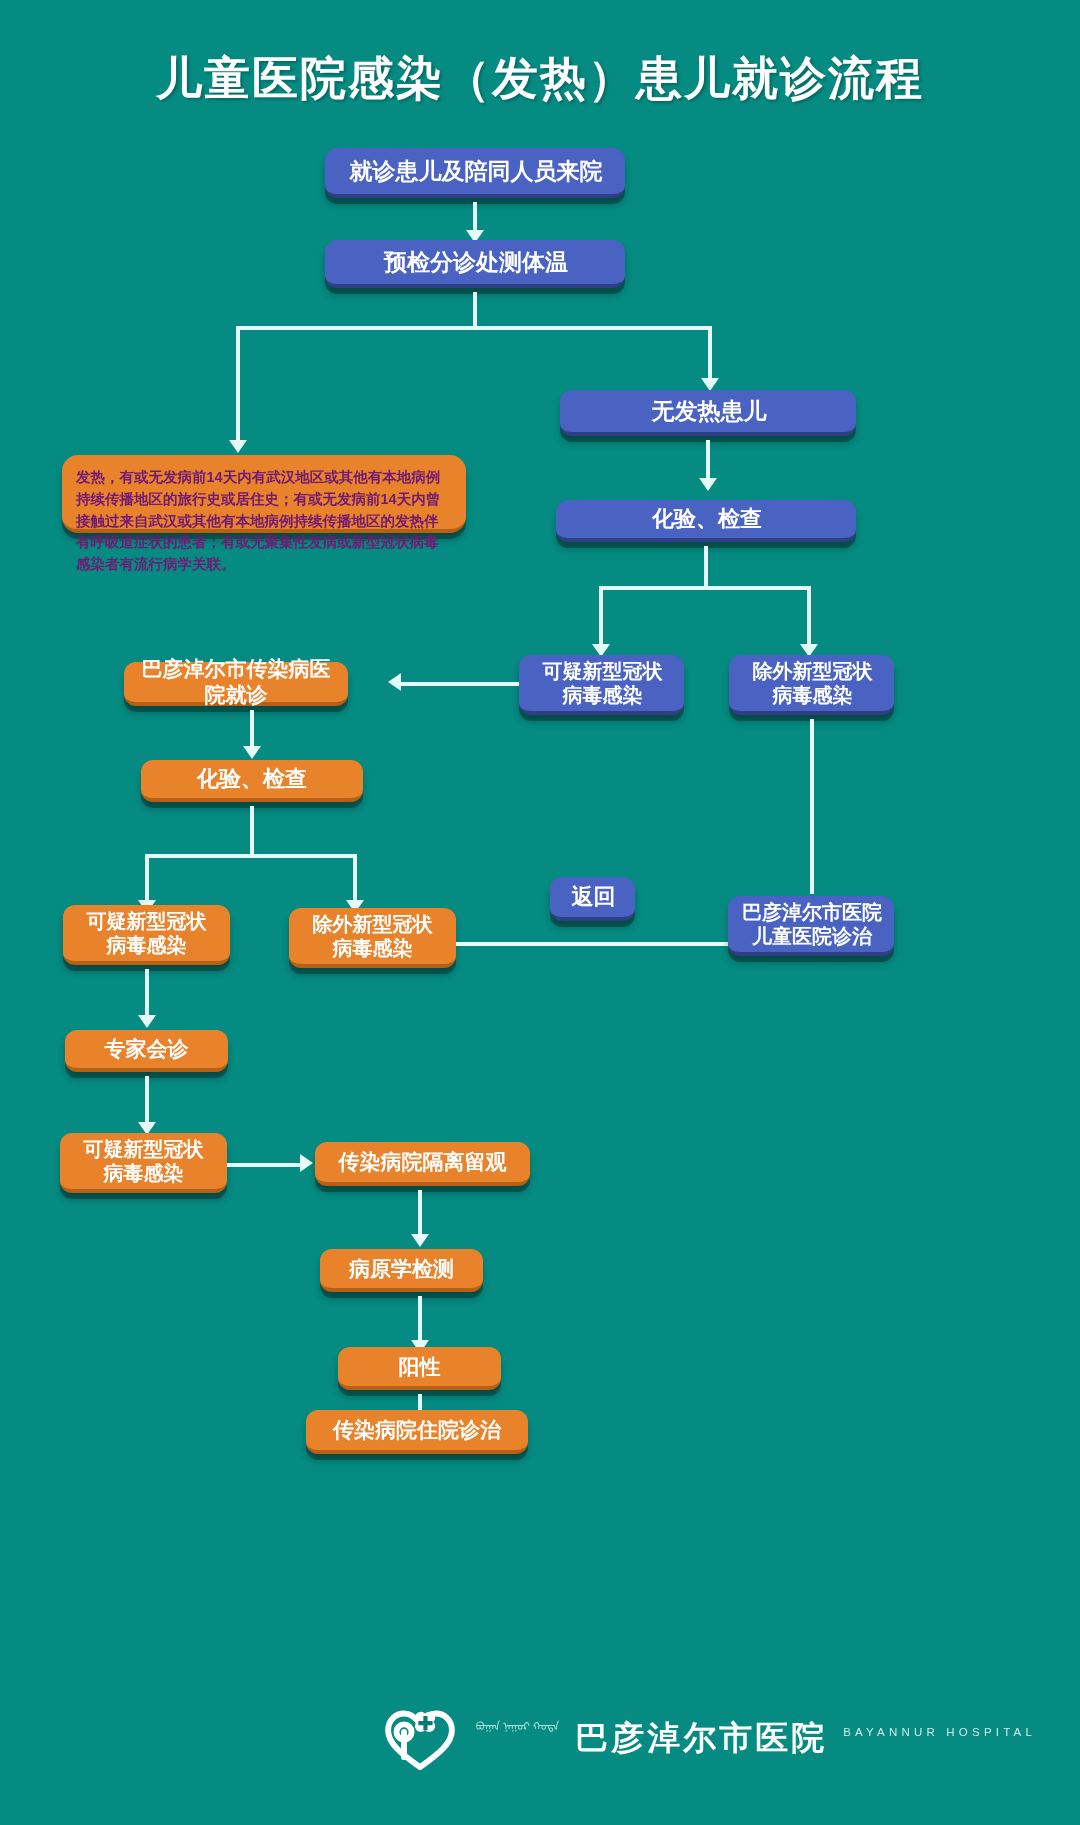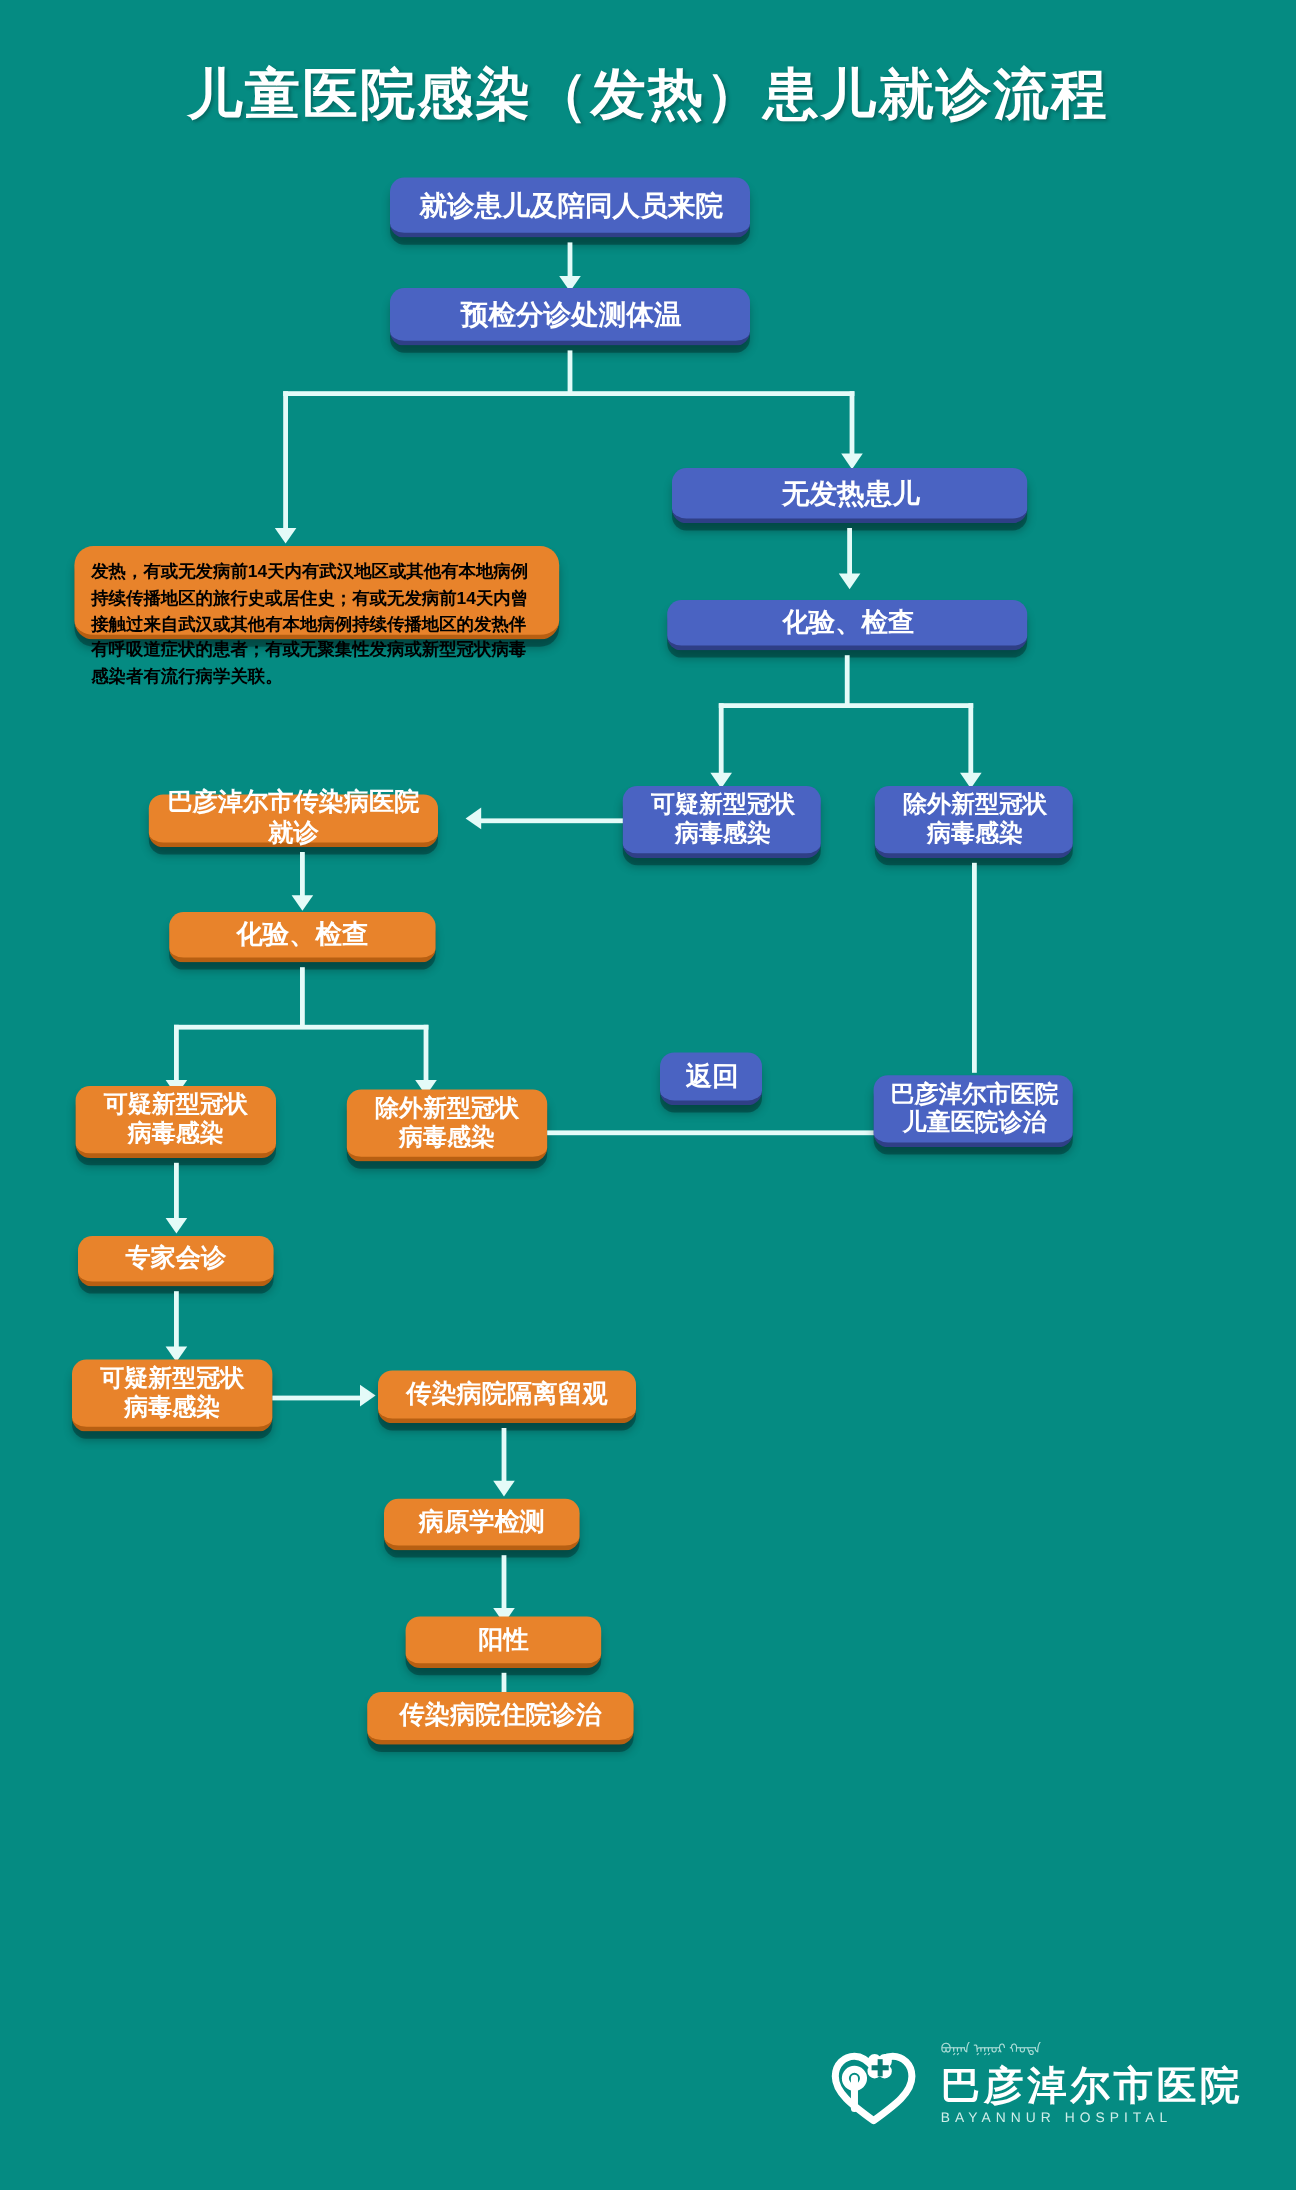--- a/index.html
+++ b/index.html
@@ -46,42 +46,42 @@
   }
   .orange{
     background:#e8832b;
     border-bottom:4px solid #b75f12;
   }
   .note{
     position:absolute;
     border-radius:16px;
     background:#e8832b;
     border-bottom:4px solid #b75f12;
-    color:#000000;
+    color:#701a75;
     font-weight:bold;
     font-size:14.5px;
     line-height:1.5;
     padding:12px 14px 12px 14px;
     text-align:left;
     box-shadow:0 6px 0 rgba(0,0,0,.28), 0 7px 7px rgba(0,0,0,.25);
   }
 
   
   .ln{ position:absolute; background:#e4fbf8; }
   .v{ width:4px; }
   .h{ height:4px; }
   .arw{ position:absolute; width:0; height:0; }
   .arw-d{ border-left:9px solid transparent; border-right:9px solid transparent; border-top:13px solid #e4fbf8; }
   .arw-r{ border-top:9px solid transparent; border-bottom:9px solid transparent; border-left:13px solid #e4fbf8; }
   .arw-l{ border-top:9px solid transparent; border-bottom:9px solid transparent; border-right:13px solid #e4fbf8; }
 
   
   .logo{ position:absolute; right:44px; bottom:46px; display:flex; align-items:center; gap:14px; }
   .logo-mark{ width:84px; height:84px; }
-  .logo-txt{ display:flex; flex-direction:column; line-height:1; }
+  .logo-txt{ display:flex; flex-direction:row; line-height:1;gap:16px; }
   .logo-mongol{
     color:#cfeee9; font-size:11px; letter-spacing:14px; height:18px;
     opacity:.85; white-space:nowrap;
   }
   .logo-cn{ color:#ffffff; font-size:33px; font-weight:bold; letter-spacing:3px; white-space:nowrap; }
   .logo-en{ color:#cfeee9; font-size:11.5px; letter-spacing:4.2px; margin-top:6px; white-space:nowrap; }
 </style>
 </head>
 <body>
 
@@ -136,21 +136,21 @@
   <div class="node blue" style="left:729px; top:655px; width:165px; height:60px; font-size:20px; white-space:pre-line;">
     <span>除外新型冠状
 病毒感染</span>
   </div>
 
   <div class="ln h" style="left:400px; top:682px; width:119px;"></div>
   <div class="arw arw-l" style="left:388px; top:673px;"></div>
 
   <div class="ln v" style="left:810px; top:719px; height:175px;"></div>
 
-  <div class="node orange" style="left:124px; top:662px; width:241px; height:44px; font-size:21px;">
+  <div class="node orange" style="left:124px; top:662px; width:224px; height:44px; font-size:21px;">
     <span>巴彦淖尔市传染病医院就诊</span>
   </div>
 
   <div class="ln v" style="left:250px; top:710px; height:40px;"></div>
   <div class="arw arw-d" style="left:243px; top:746px;"></div>
 
   <div class="node orange" style="left:141px; top:760px; width:222px; height:42px; font-size:22px;">
     <span>化验、检查</span>
   </div>
 

